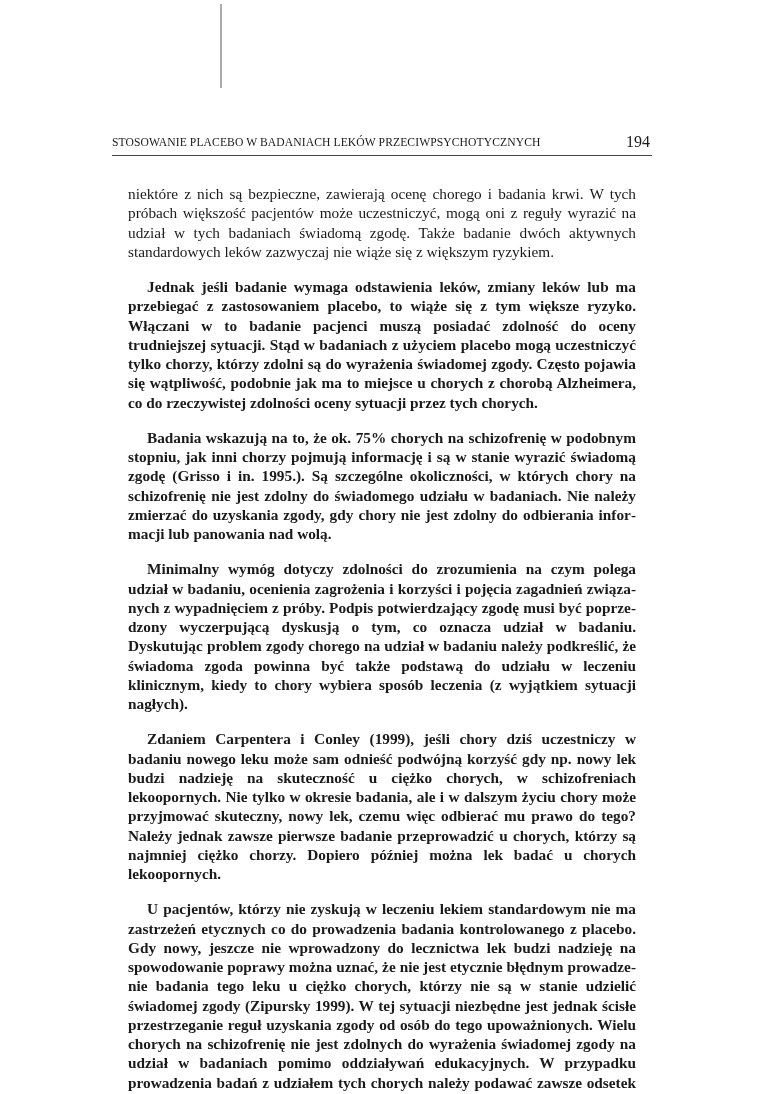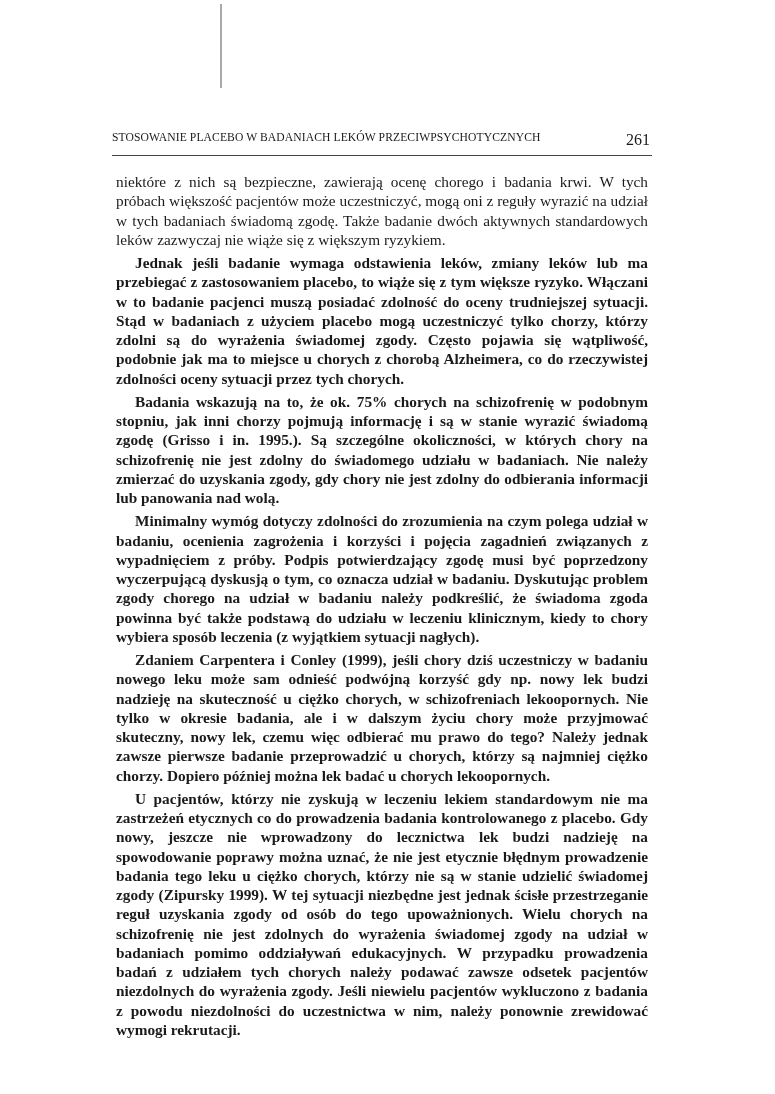--- a/index.html
+++ b/index.html
@@ -25,21 +25,21 @@
       opacity: 0.85;
     }
     .running-head {
       position: absolute;
       left: 112px;
       top: 131px;
       width: 540px;
       height: 22px;
       display: flex;
       justify-content: space-between;
-      align-items: flex-start;
+      align-items: center;
     }
     .running-title {
       font-size: 11.6px;
       letter-spacing: 0.1px;
       text-transform: uppercase;
       color: #1a1a1a;
       white-space: nowrap;
     }
     .page-number {
       font-size: 16px;
@@ -58,36 +58,36 @@
       position: absolute;
       left: 112px;
       top: 168px;
       width: 540px;
       font-size: 15.3px;
       line-height: 19.25px;
       text-align: justify;
       hyphens: manual;
     }
     .body-text p {
-      margin: 4px;
+      margin: 16px;
       text-indent: 0;
     }
     .body-text p.indent {
       text-indent: 19px;
       font-weight: bold;
     }
   </style>
 </head>
 <body>
 
 <div class="scan-mark"></div>
 
 <header class="running-head">
   <span class="running-title">Stosowanie placebo w badaniach leków przeciwpsychotycznych</span>
-  <span class="page-number">261</span>
+  <span class="page-number">194</span>
 </header>
 <div class="head-rule"></div>
 
 <main class="body-text">
   <p>niektóre z nich są bezpieczne, zawierają ocenę chorego i badania krwi. W tych próbach większość pacjentów może uczestniczyć, mogą oni z reguły wyrazić na udział w tych badaniach świadomą zgodę. Także badanie dwóch aktywnych standardowych leków zazwyczaj nie wiąże się z większym ryzykiem.</p>
   <p class="indent">Jednak jeśli badanie wymaga odstawienia leków, zmiany leków lub ma przebiegać z zastosowaniem placebo, to wiąże się z tym większe ryzyko. Włączani w to badanie pacjenci muszą posiadać zdolność do oceny trudniejszej sytuacji. Stąd w badaniach z użyciem placebo mogą uczestniczyć tylko chorzy, którzy zdolni są do wyrażenia świadomej zgody. Często pojawia się wątpli­wość, podobnie jak ma to miejsce u chorych z chorobą Alzheimera, co do rzeczywistej zdolności oceny sytuacji przez tych chorych.</p>
   <p class="indent">Badania wskazują na to, że ok. 75% chorych na schizofrenię w podobnym stopniu, jak inni chorzy pojmują informację i są w stanie wyrazić świadomą zgodę (Grisso i in. 1995.). Są szczególne okoliczności, w których chory na schizofrenię nie jest zdolny do świadomego udziału w badaniach. Nie należy zmierzać do uzyskania zgody, gdy chory nie jest zdolny do odbierania infor­macji lub panowania nad wolą.</p>
   <p class="indent">Minimalny wymóg dotyczy zdolności do zrozumienia na czym polega udział w badaniu, ocenienia zagrożenia i korzyści i pojęcia zagadnień związa­nych z wypadnięciem z próby. Podpis potwierdzający zgodę musi być poprze­dzony wyczerpującą dyskusją o tym, co oznacza udział w badaniu. Dyskutując problem zgody chorego na udział w badaniu należy podkreślić, że świadoma zgoda powinna być także podstawą do udziału w leczeniu klinicznym, kiedy to chory wybiera sposób leczenia (z wyjątkiem sytuacji nagłych).</p>
   <p class="indent">Zdaniem Carpentera i Conley (1999), jeśli chory dziś uczestniczy w badaniu nowego leku może sam odnieść podwójną korzyść gdy np. nowy lek budzi nadzieję na skuteczność u ciężko chorych, w schizofreniach lekoopornych. Nie tylko w okresie badania, ale i w dalszym życiu chory może przyjmować skuteczny, nowy lek, czemu więc odbierać mu prawo do tego? Należy jednak zawsze pierwsze badanie przeprowadzić u chorych, którzy są najmniej ciężko chorzy. Dopiero później można lek badać u chorych lekoopornych.</p>
   <p class="indent">U pacjentów, którzy nie zyskują w leczeniu lekiem standardowym nie ma zastrzeżeń etycznych co do prowadzenia badania kontrolowanego z placebo. Gdy nowy, jeszcze nie wprowadzony do lecznictwa lek budzi nadzieję na spowodowanie poprawy można uznać, że nie jest etycznie błędnym prowadze­nie badania tego leku u ciężko chorych, którzy nie są w stanie udzielić świadomej zgody (Zipursky 1999). W tej sytuacji niezbędne jest jednak ścisłe przestrzeganie reguł uzyskania zgody od osób do tego upoważnionych. Wielu chorych na schizofrenię nie jest zdolnych do wyrażenia świadomej zgody na udział w badaniach pomimo oddziaływań edukacyjnych. W przypadku prowa­dzenia badań z udziałem tych chorych należy podawać zawsze odsetek pacjen­tów niezdolnych do wyrażenia zgody. Jeśli niewielu pacjentów wykluczono z badania z powodu niezdolności do uczestnictwa w nim, należy ponownie zrewidować wymogi rekrutacji.</p>

